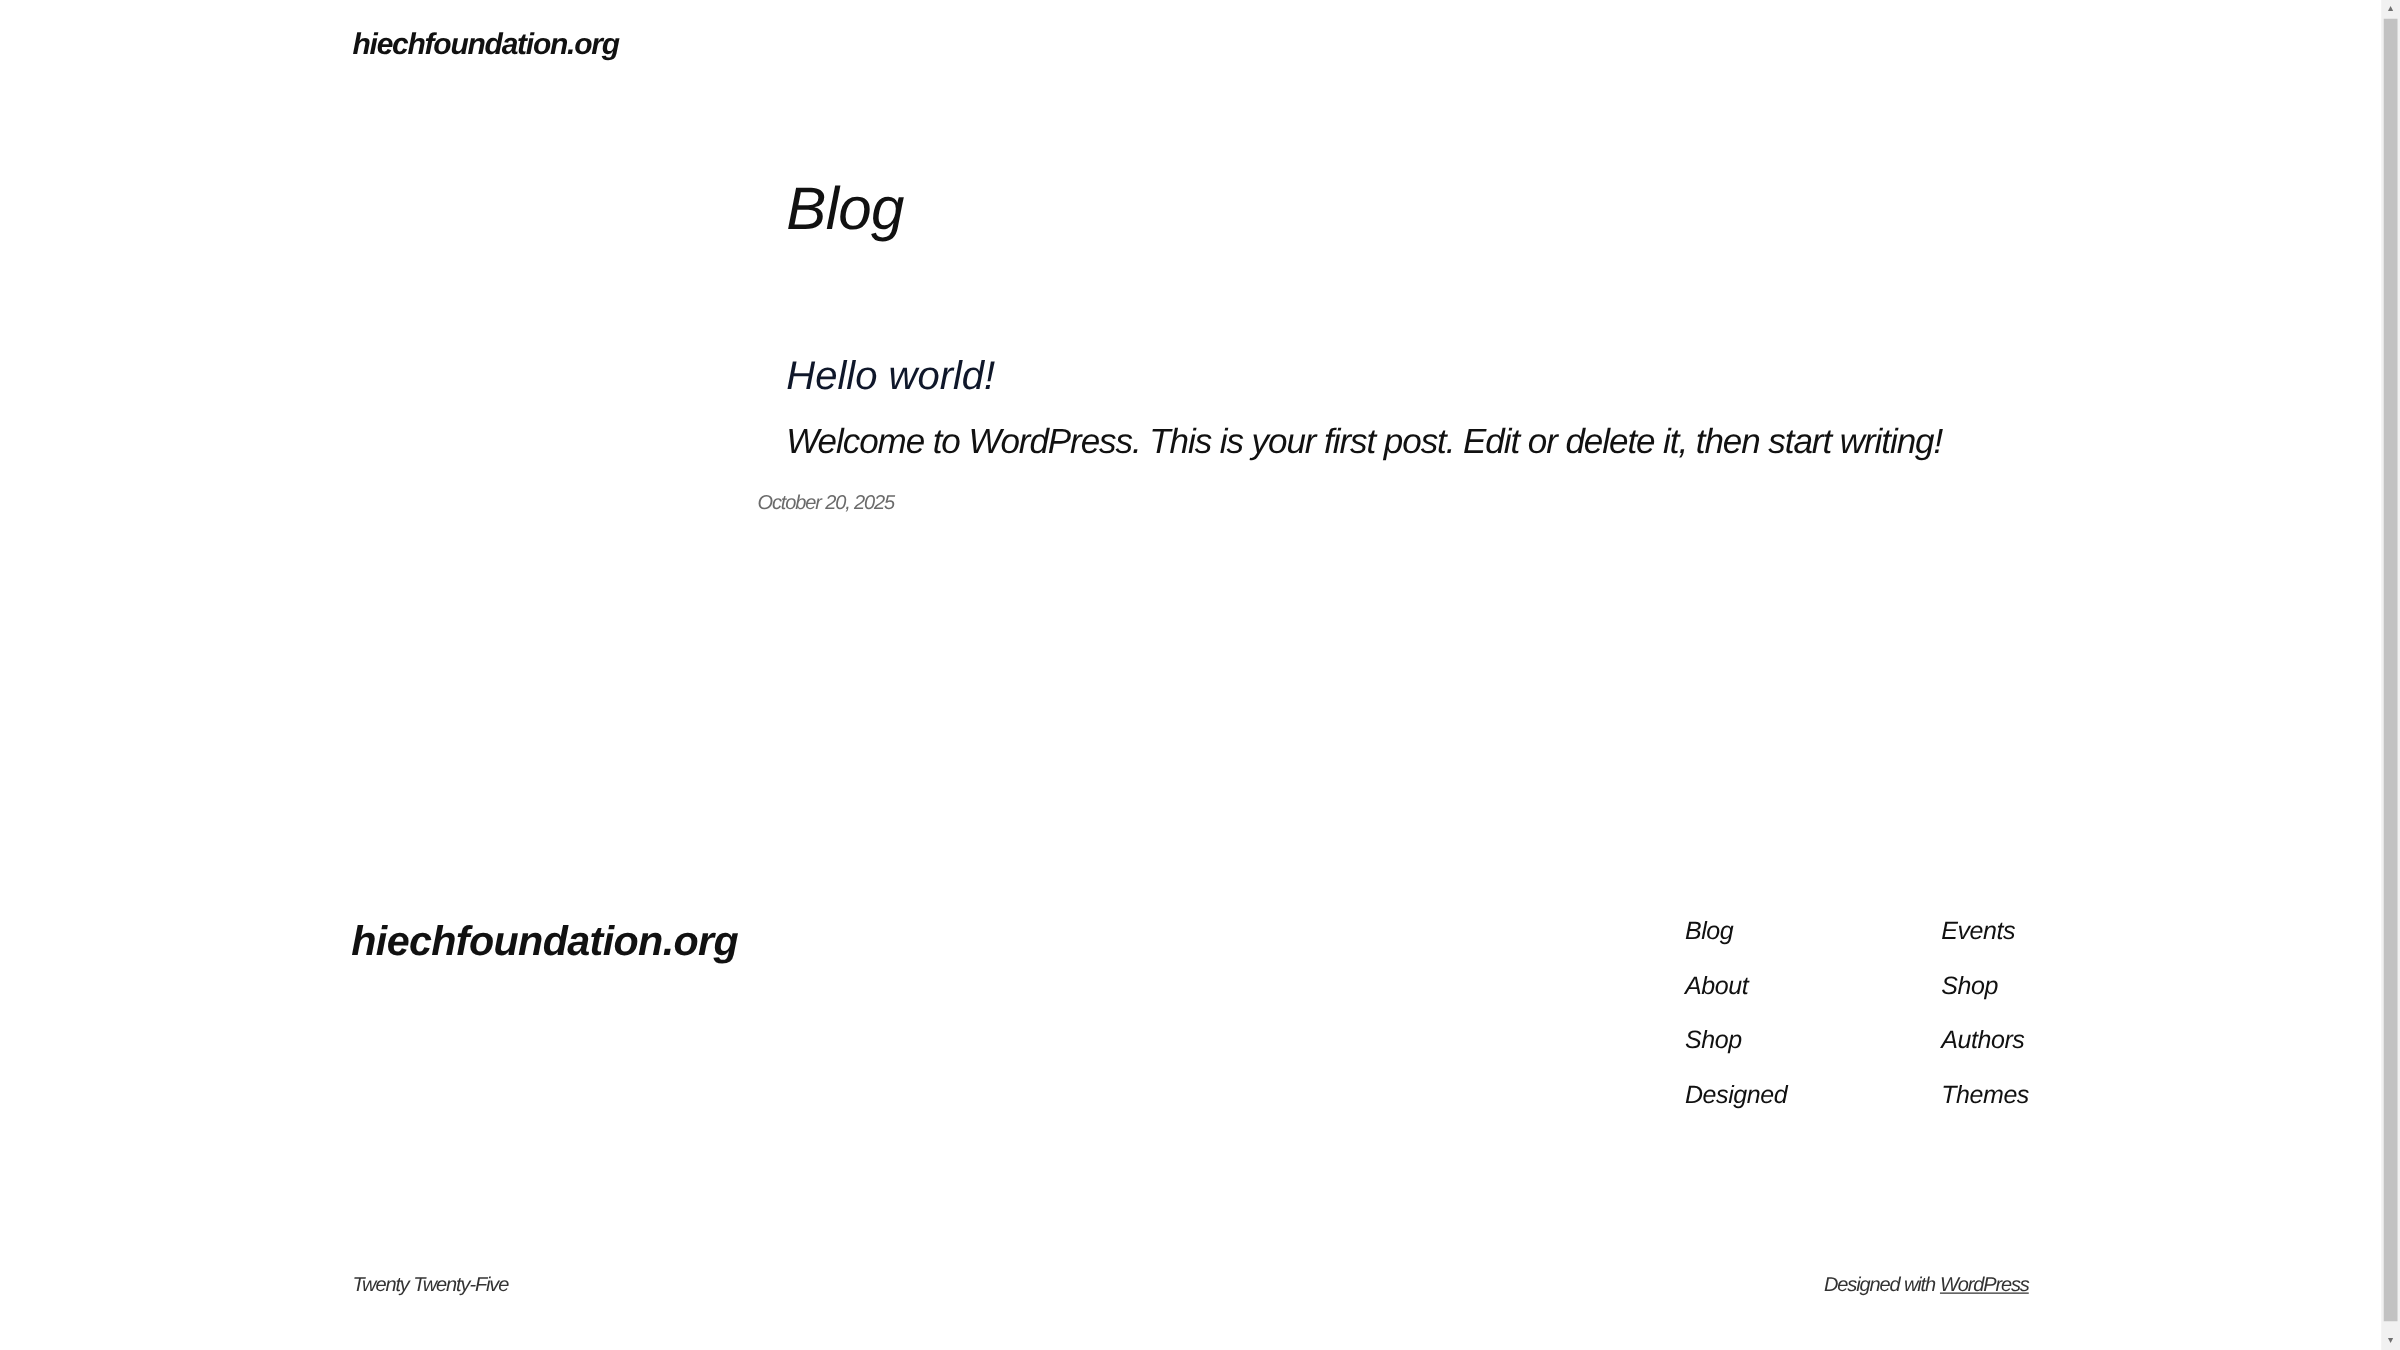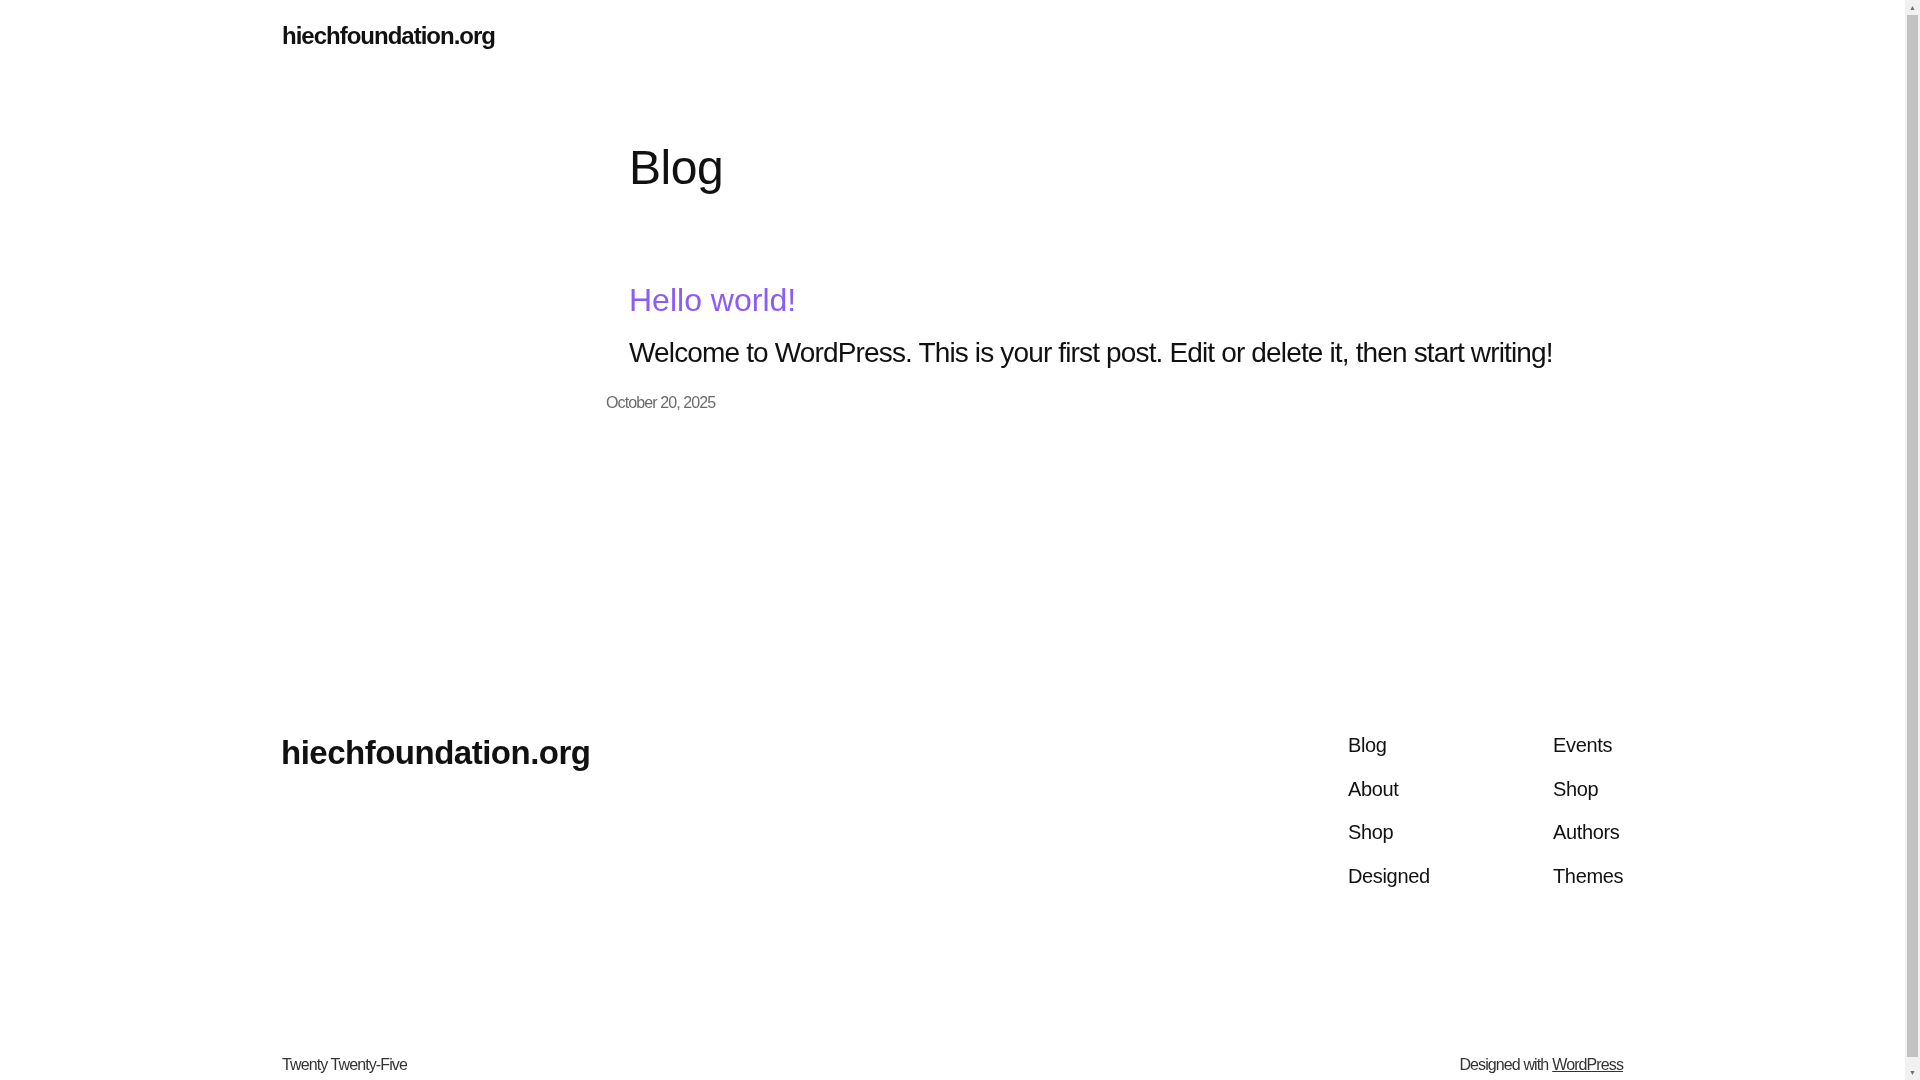--- a/index.html
+++ b/index.html
@@ -5,21 +5,21 @@
   * { box-sizing: border-box; }
   html, body { margin: 0; padding: 0; }
   body {
     width: 1920px; height: 1080px;
     background: #ffffff;
     font-family: "Liberation Sans", sans-serif;
     color: #111111;
     position: relative;
     overflow: hidden;
   }
-  .abs { position: absolute; }
+  .abs { position: absolute; font-style: italic; }
 
   
   .site-title {
     left: 282px; top: 21px;
     font-size: 24px; line-height: 29px;
     font-weight: 700;
     letter-spacing: -1px;
     color: #111111;
     text-decoration: none;
     cursor: pointer;
@@ -33,21 +33,21 @@
     font-weight: 400;
     letter-spacing: -0.5px;
     color: #111111;
   }
   .post-title {
     left: 629px; top: 280px;
     margin: 0;
     font-size: 32px; line-height: 40px;
     font-weight: 400;
     letter-spacing: 0;
-    color: #8b5cf6;
+    color: #0f172a;
     cursor: pointer;
   }
   .post-excerpt {
     left: 629px; top: 338px;
     margin: 0;
     width: 720px;
     font-size: 28px; line-height: 30px;
     letter-spacing: -0.85px;
     color: #111111;
     white-space: nowrap;
@@ -89,21 +89,21 @@
   .credits-bar {
     left: 282px; top: 1017px;
     width: 1341px;
     display: flex;
     justify-content: space-between;
     align-items: baseline;
     font-size: 16px; line-height: 24px;
     letter-spacing: -0.9px;
     color: #333333;
   }
-  .theme-credit { color: #333333; text-decoration: none; cursor: pointer; margin-top: 36px; }
+  .theme-credit { color: #333333; text-decoration: none; cursor: pointer; }
   .wp-link { color: #333333; text-decoration: underline; margin-left: 4px; cursor: pointer; }
 
   
   .scrollbar-track {
     right: 0; top: 0;
     width: 15px; height: 1080px;
     background: #f1f1f1;
   }
   .scrollbar-thumb {
     position: absolute;

